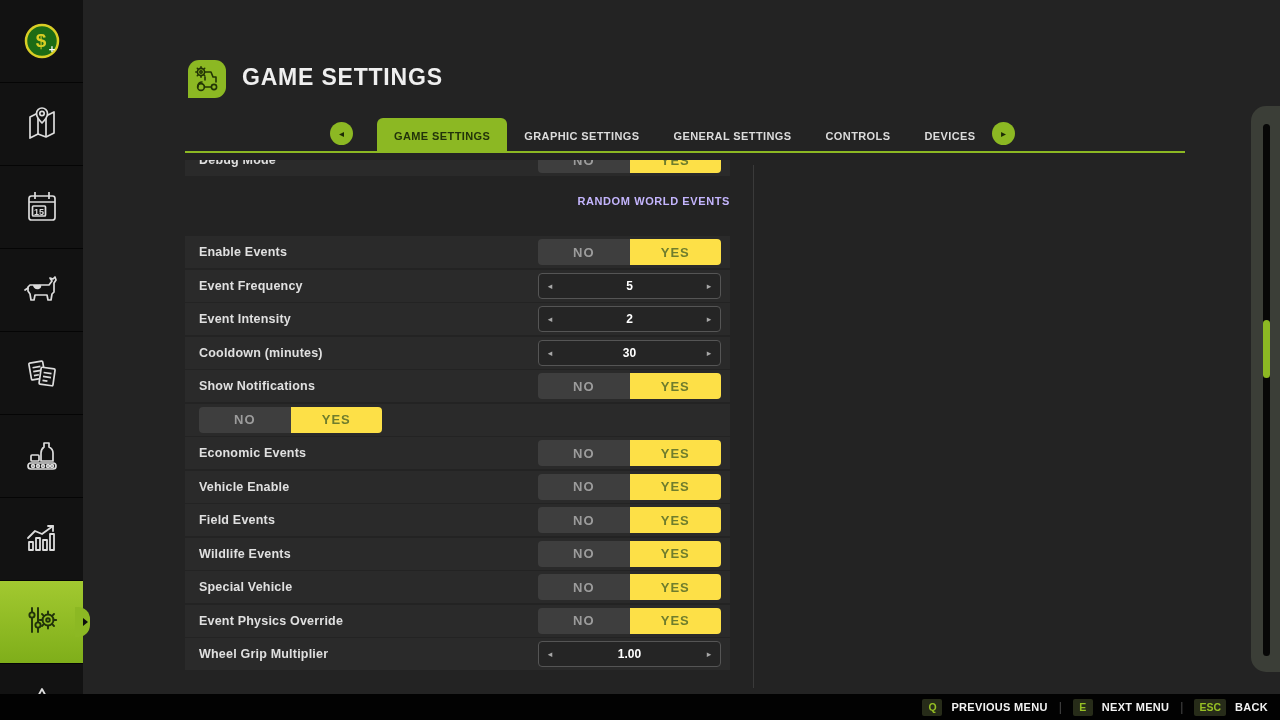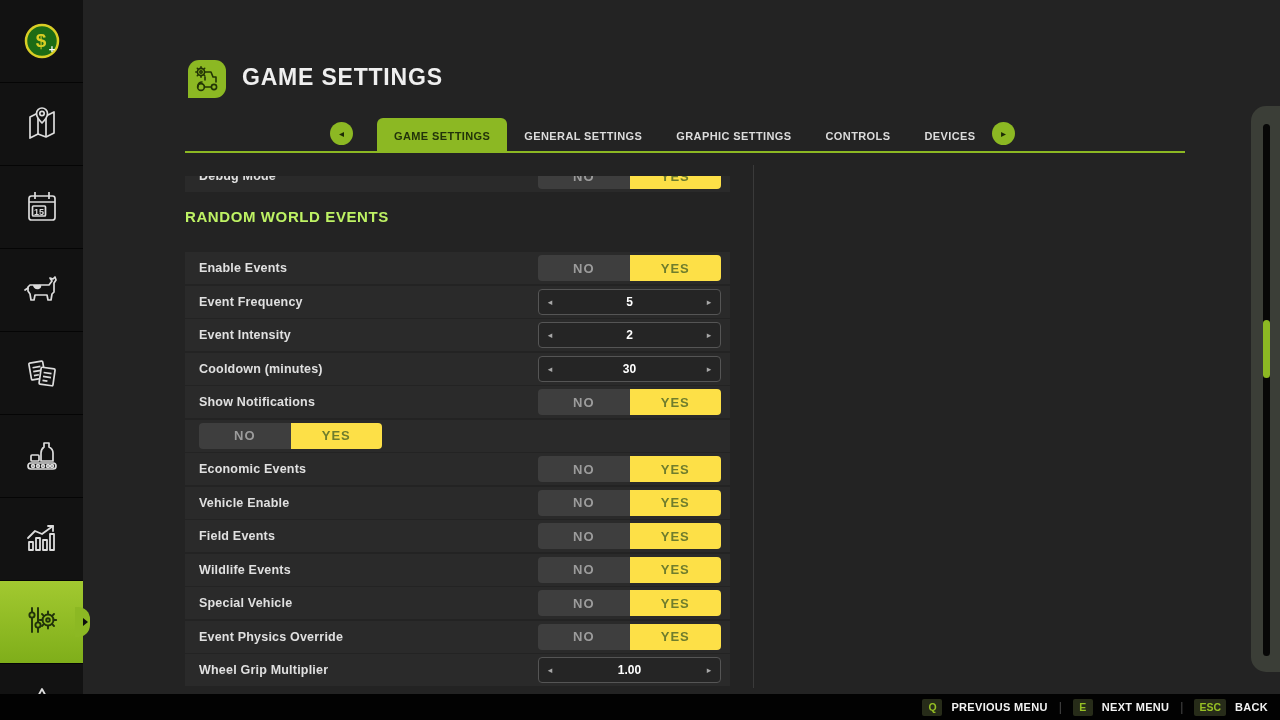--- a/index.html
+++ b/index.html
@@ -22,22 +22,22 @@
   
   .tab-underline { position:absolute; left:185px; top:151px; width:1000px; height:2px; background:#8cb823; z-index:2; }
   .tab-arrow { position:absolute; top:122px; width:23px; height:23px; border-radius:50%; background:#8cb823; color:#1c2b05; font-size:10px; display:flex; align-items:center; justify-content:center; z-index:3; }
   .tab-arrow.left { left:330px; }
   .tab-arrow.right { left:992px; }
   .tabstrip { position:absolute; left:377px; top:118px; height:35px; display:flex; align-items:stretch; z-index:2; }
   .tab { padding:0 17px; font-size:11px; font-weight:bold; letter-spacing:0.4px; color:#dcdcdc; display:flex; align-items:center; white-space:nowrap; }
   .tab.active { background:#8cb823; color:#22330a; border-radius:6px 6px 0 0; }
 
   
-  .viewport { position:absolute; left:185px; top:176px; width:545px; height:532px; overflow:hidden; z-index:1; }
-  .section-title { margin:14px 0 24px 0; font-size:15px; font-weight:600; letter-spacing:0.6px; color:#bef264; line-height:22px; }
+  .viewport { position:absolute; left:185px; top:160px; width:545px; height:532px; overflow:hidden; z-index:1; }
+  .section-title { margin:14px 0 24px 0; font-size:11px; font-weight:600; letter-spacing:0.6px; color:#c4b5fd; line-height:22px;text-align:right; }
   .row { display:flex; align-items:center; height:32px; margin-bottom:1.5px; background:#2a2a2a; padding-left:14px; }
   .row.partial { margin-top:-16px; }
   .row-label { flex:1; font-size:12.5px; font-weight:bold; letter-spacing:0.2px; color:#e0e0e0; }
   .toggle { width:183px; height:26px; margin-right:9px; display:flex; border-radius:4px; overflow:hidden; }
   .opt { flex:1; display:flex; align-items:center; justify-content:center; font-size:13px; font-weight:bold; letter-spacing:1px; }
   .opt.no { background:#3e3e3e; color:#9c9c9c; }
   .opt.yes { background:#fde047; color:#6f7d2d; }
   .stepper { width:183px; height:26px; margin-right:9px; display:flex; align-items:center; border:1px solid #555; border-radius:4px; background:#252525; }
   .arr { width:22px; text-align:center; font-size:9px; color:#a8a8a8; }
   .val { flex:1; text-align:center; font-size:12px; font-weight:bold; color:#fff; }
@@ -156,22 +156,22 @@
       <circle cx="10" cy="24" r="3.4"></circle>
       <circle cx="23" cy="24" r="2.6"></circle>
       <path d="M13.4,24 L20.4,24"></path>
     </svg>
   </div>
   <div class="page-title">GAME SETTINGS</div>
 
   <div class="tab-arrow left">◂</div>
   <div class="tabstrip">
     <div class="tab active">GAME SETTINGS</div>
+    <div class="tab">GRAPHIC SETTINGS</div>
     <div class="tab">GENERAL SETTINGS</div>
-    <div class="tab">GRAPHIC SETTINGS</div>
     <div class="tab">CONTROLS</div>
     <div class="tab">DEVICES</div>
   </div>
   <div class="tab-arrow right">▸</div>
   <div class="tab-underline"></div>
 
   <div class="viewport">
     <div>
 
     <div class="row partial">

